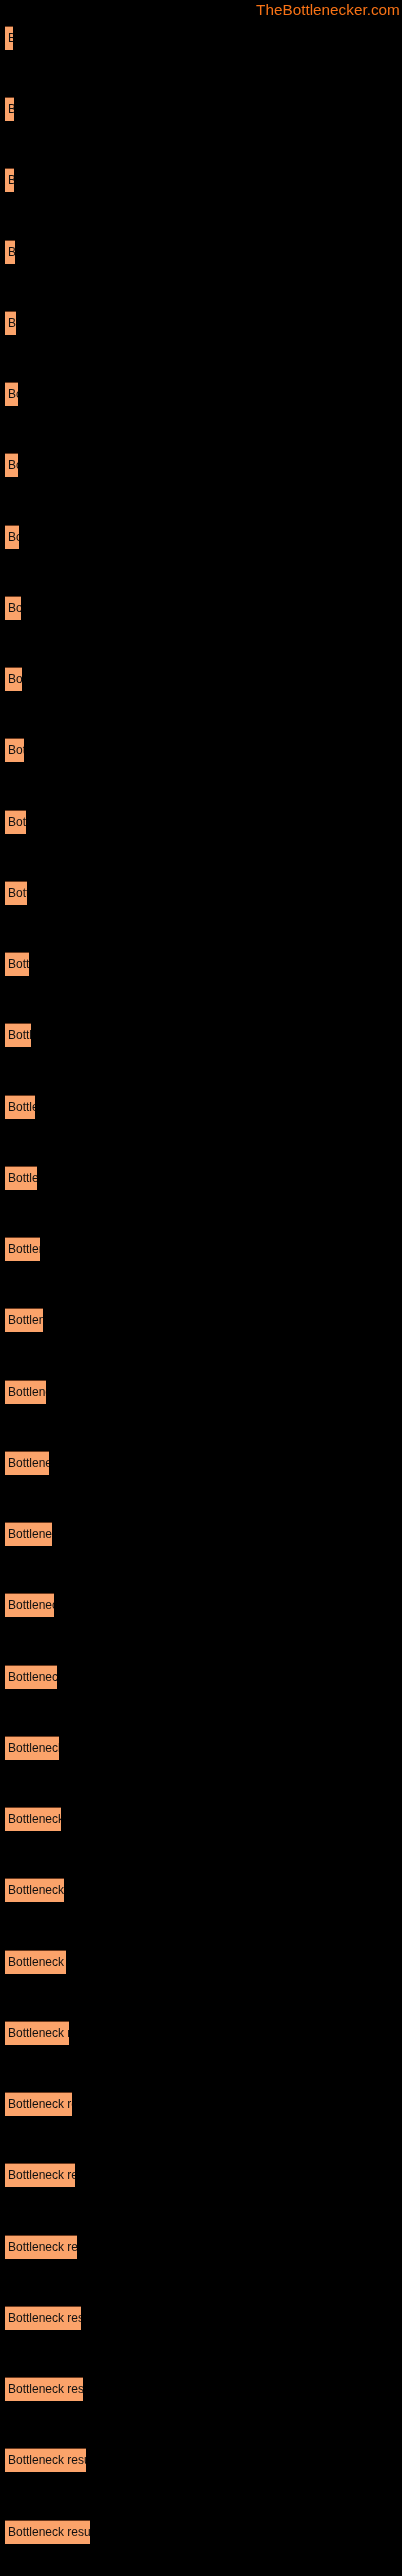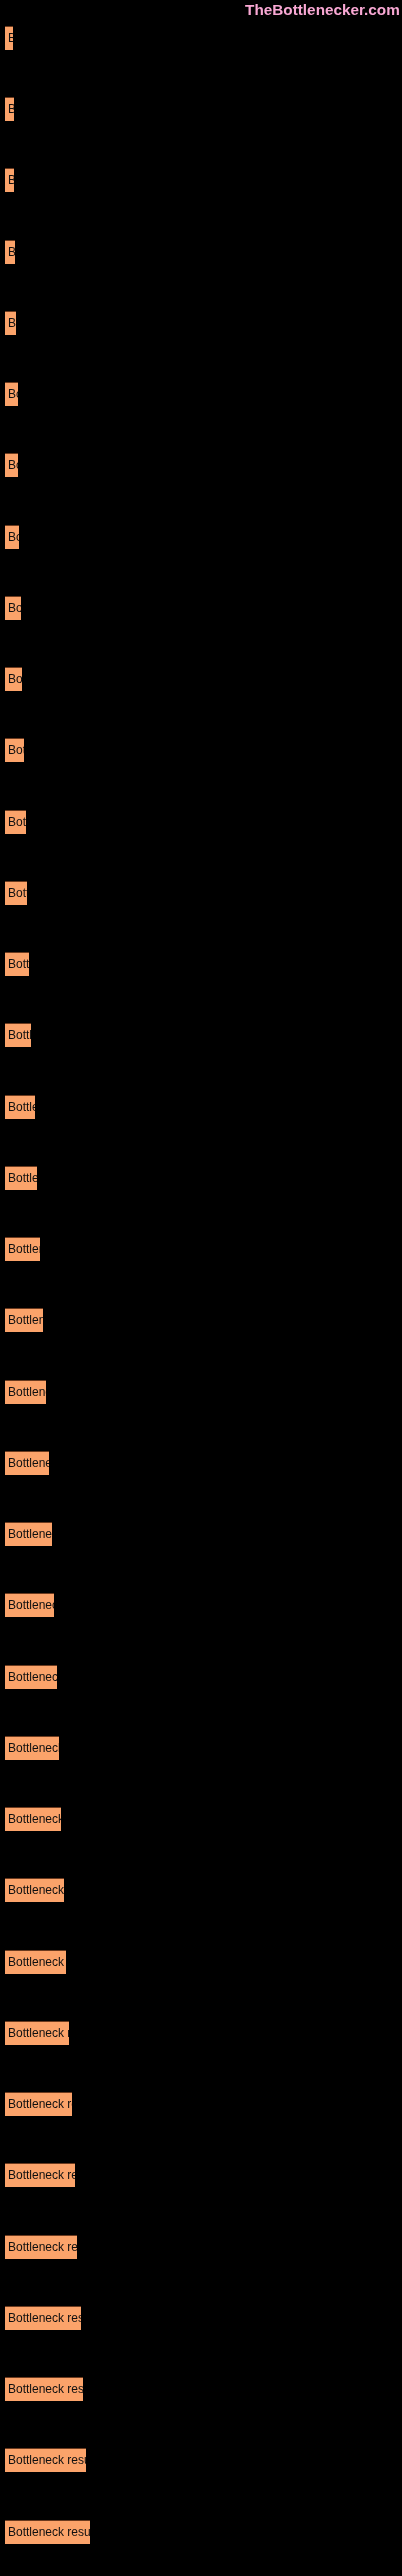--- a/index.html
+++ b/index.html
@@ -15,25 +15,24 @@
     font-family: "Liberation Sans", sans-serif;
   }
 
   .watermark {
     position: absolute;
     top: 0px;
     right: 3.2px;
     font-family: "Liberation Sans", sans-serif;
     font-size: 15.3px;
     line-height: 19.3px;
-    color: #f9a8d4;
+    color: #f97316;
     letter-spacing: 0px;
     white-space: nowrap;
     user-select: none;
-    font-weight: bold;
   }
 
   .chart-area {
     position: absolute;
     left: 0;
     top: 0;
     width: 403px;
     height: 2576px;
   }
 

